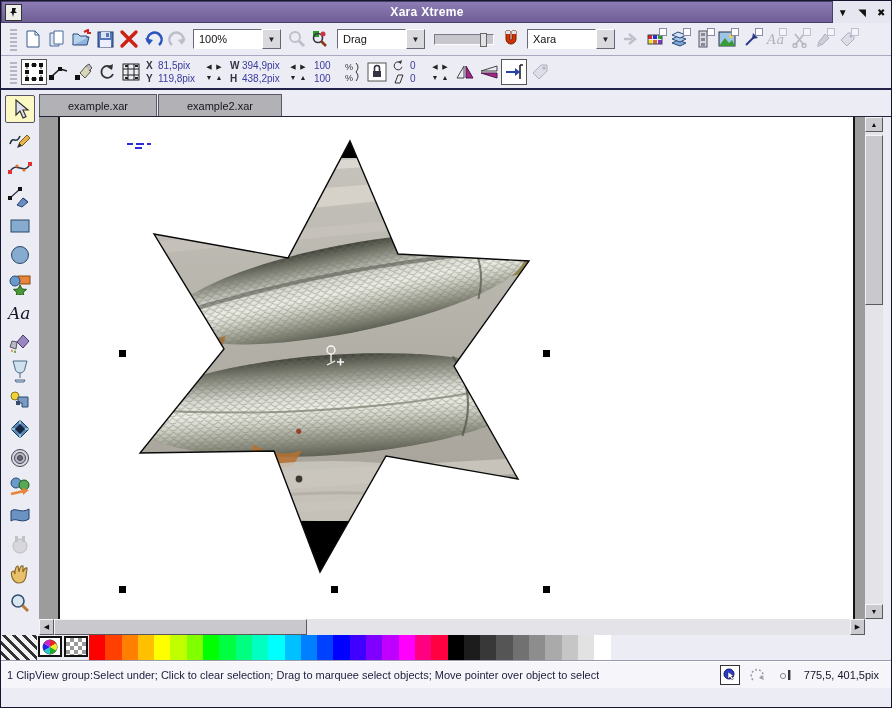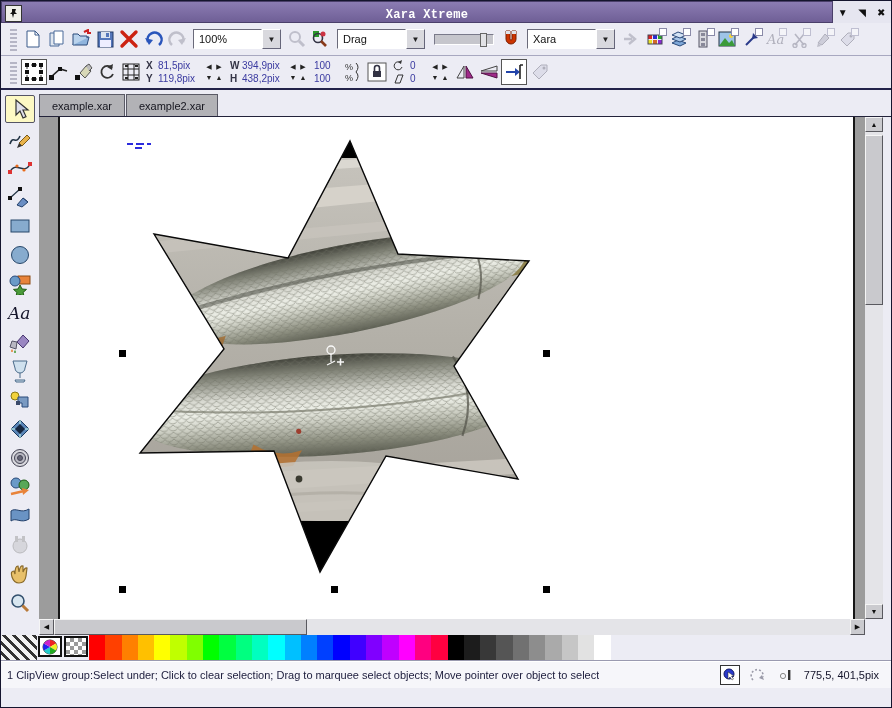--- a/index.html
+++ b/index.html
@@ -1,19 +1,19 @@
 <!DOCTYPE html>
 <html><head>
 <meta charset="utf-8">
 <style>
   html,body{margin:0;padding:0;background:#555;font-family:"Liberation Sans",sans-serif;}
   #app{position:relative;width:892px;height:708px;background:#ececf4;border:1px solid #15152e;box-sizing:border-box;overflow:hidden;}
   
   .titlebar{height:22px;display:flex;align-items:stretch;background:#e6e6f0;}
-  .title-main{flex:1;display:flex;align-items:flex-end;background:linear-gradient(180deg,#8b7cb3,#6f5f96);border:1px solid #4a3f6a;font-family:Liberation Mono, monospace;}
+  .title-main{flex:1;display:flex;align-items:center;background:linear-gradient(180deg,#8b7cb3,#6f5f96);border:1px solid #4a3f6a;}
   .pin-box{width:15px;height:15px;margin-left:3px;background:#efefe9;border:1px solid #333;display:flex;align-items:center;justify-content:center;}
   .title-text{flex:1;text-align:center;color:#fff;font-size:12px;font-weight:bold;letter-spacing:.3px;}
   .title-btns{width:58px;display:flex;align-items:center;justify-content:space-around;background:#e6e6f0;}
   .tbtn{width:15px;height:15px;display:flex;align-items:center;justify-content:center;font-size:10px;color:#111;cursor:default;}
   
   .menubar{height:24px;display:flex;align-items:center;gap:20px;padding-left:10px;font-size:12px;color:#14142a;border-bottom:2px solid #23234a;background:#ececf4;}
   .menu-item .u{text-decoration:underline;}
   .menu-arrange{font-family:"DejaVu Serif",serif;font-style:italic;}
   
   .toolbar{height:32px;display:flex;align-items:center;background:#ececf4;border-bottom:1px solid #a8a8c0;padding-left:8px;}
@@ -34,21 +34,21 @@
   .fval{font-size:10px;color:#3a3aa0;min-width:40px;}
   .nudge{display:grid;grid-template-columns:10px 10px;grid-template-rows:11px 11px;margin:0 3px;flex:none;}
   .nudge span{display:flex;align-items:center;justify-content:center;font-size:7px;color:#222;}
   
   .main-row{display:flex;height:545px;}
   .toolbox{width:38px;background:#ececf4;display:flex;flex-direction:column;align-items:center;padding-top:5px;gap:3px;}
   .tool{width:28px;height:26px;display:flex;align-items:center;justify-content:center;border-radius:2px;}
   .tool.active{background:#fdf9c4;border:1px solid #556;}
   .doc-col{flex:1;display:flex;flex-direction:column;}
   .tabbar{height:26px;display:flex;align-items:flex-end;border-bottom:1px solid #23233a;background:#ececf4;}
-  .tab{height:21px;display:flex;align-items:center;padding:0 12px;font-size:11px;background:#b2b2b6;color:#15151e;border:1px solid #5a5a66;border-bottom:none;margin-right:1px;margin-top:44px;}
+  .tab{height:21px;display:flex;align-items:center;padding:0 28px;font-size:11px;background:#b2b2b6;color:#15151e;border:1px solid #5a5a66;border-bottom:none;margin-right:1px;margin-top:44px;}
   .tab.active{height:24px;background:#f4f3ee;color:#000;border:1px solid #222;border-bottom:none;}
   .canvas-row{flex:1;display:flex;position:relative;background:#ececf4;}
   .pb-left{width:19px;background:#9c9c9c;}
   .page{flex:1;background:#fff;border-left:2px solid #161616;border-right:2px solid #161616;}
   .pb-right{width:10px;background:#9c9c9c;}
   .vscroll{width:18px;display:flex;flex-direction:column;background:#e4e4e8;}
   .right-gap{width:8px;background:#ececf4;}
   .sbtn{height:15px;background:#cbcbcf;border:1px solid;border-color:#f5f5f5 #59595f #59595f #f5f5f5;display:flex;align-items:center;justify-content:center;font-size:7px;color:#111;box-sizing:border-box;}
   .vtrack{flex:1;position:relative;}
   .vthumb{position:absolute;top:3px;left:0;width:100%;height:170px;background:#c9c9cd;border:1px solid;border-color:#f5f5f5 #59595f #59595f #f5f5f5;box-sizing:border-box;}

